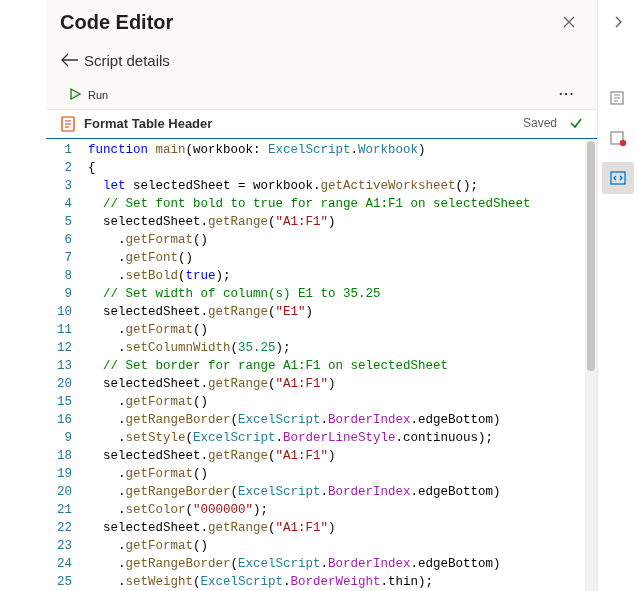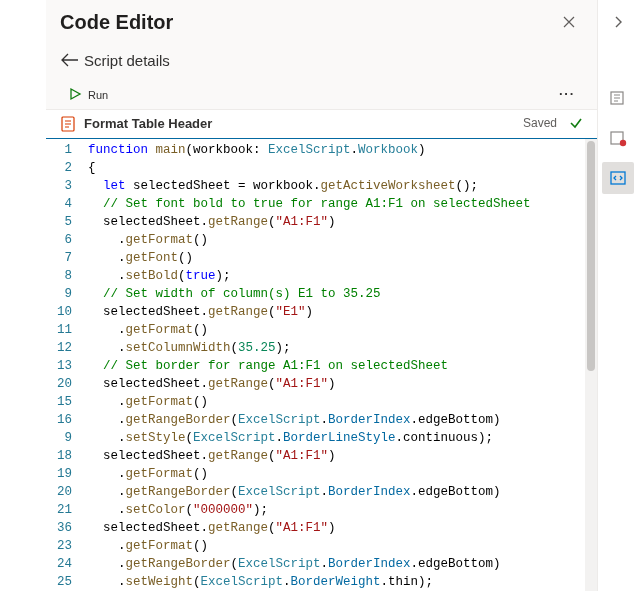--- a/index.html
+++ b/index.html
@@ -33,21 +33,21 @@
 .gutter .ln { height: 18px; }
 .code-area { flex: 1; padding: 2px 0 2px 8px; white-space: pre; overflow: hidden; color: #000; }
 .code-line { height: 18px; }
 .tok-kw { color: #0000ff; }
 .tok-fn { color: #795e26; }
 .tok-type { color: #267f99; }
 .tok-str { color: #a31515; }
 .tok-num { color: #098658; }
 .tok-com { color: #008000; }
 .tok-bool { color: #0000ff; }
-.tok-prop { color: #0369a1; }
+.tok-prop { color: #a21caf; }
 
 .scrollbar-v { position: absolute; right: 0; top: 0; bottom: 0; width: 12px; background: #f3f2f1; }
 .scrollbar-thumb { position: absolute; right: 2px; top: 2px; width: 8px; height: 230px; background: #c8c6c4; border-radius: 4px; }
 
 svg { display: block; }
 </style>
 </head>
 <body>
 
 <div class="main-pane">
@@ -121,21 +121,21 @@
         <div class="ln">12</div>
         <div class="ln">13</div>
         <div class="ln">20</div>
         <div class="ln">15</div>
         <div class="ln">16</div>
         <div class="ln">9</div>
         <div class="ln">18</div>
         <div class="ln">19</div>
         <div class="ln">20</div>
         <div class="ln">21</div>
-        <div class="ln">36</div>
+        <div class="ln">22</div>
         <div class="ln">23</div>
         <div class="ln">24</div>
         <div class="ln">25</div>
       </div>
     <div class="code-area" id="code"><div class="code-line"><span class="tok-kw">function</span><span></span><span class="tok-fn"> main</span><span>(workbook</span><span>: </span><span class="tok-type">ExcelScript</span><span>.</span><span class="tok-type">Workbook</span><span>)</span></div><div class="code-line"><span>{</span></div><div class="code-line"><span>  </span><span class="tok-kw">let</span><span> selectedSheet = workbook.</span><span class="tok-fn">getActiveWorksheet</span><span>();</span></div><div class="code-line"><span>  </span><span class="tok-com">// Set font bold to true for range A1:F1 on selectedSheet</span></div><div class="code-line"><span>  selectedSheet.</span><span class="tok-fn">getRange</span><span>(</span><span class="tok-str">"A1:F1"</span><span>)</span></div><div class="code-line"><span>    .</span><span class="tok-fn">getFormat</span><span>()</span></div><div class="code-line"><span>    .</span><span class="tok-fn">getFont</span><span>()</span></div><div class="code-line"><span>    .</span><span class="tok-fn">setBold</span><span>(</span><span class="tok-bool">true</span><span>);</span></div><div class="code-line"><span>  </span><span class="tok-com">// Set width of column(s) E1 to 35.25</span></div><div class="code-line"><span>  selectedSheet.</span><span class="tok-fn">getRange</span><span>(</span><span class="tok-str">"E1"</span><span>)</span></div><div class="code-line"><span>    .</span><span class="tok-fn">getFormat</span><span>()</span></div><div class="code-line"><span>    .</span><span class="tok-fn">setColumnWidth</span><span>(</span><span class="tok-num">35.25</span><span>);</span></div><div class="code-line"><span>  </span><span class="tok-com">// Set border for range A1:F1 on selectedSheet</span></div><div class="code-line"><span>  selectedSheet.</span><span class="tok-fn">getRange</span><span>(</span><span class="tok-str">"A1:F1"</span><span>)</span></div><div class="code-line"><span>    .</span><span class="tok-fn">getFormat</span><span>()</span></div><div class="code-line"><span>    .</span><span class="tok-fn">getRangeBorder</span><span>(</span><span class="tok-type">ExcelScript</span><span>.</span><span class="tok-prop">BorderIndex</span><span>.edgeBottom)</span></div><div class="code-line"><span>    .</span><span class="tok-fn">setStyle</span><span>(</span><span class="tok-type">ExcelScript</span><span>.</span><span class="tok-prop">BorderLineStyle</span><span>.continuous);</span></div><div class="code-line"><span>  selectedSheet.</span><span class="tok-fn">getRange</span><span>(</span><span class="tok-str">"A1:F1"</span><span>)</span></div><div class="code-line"><span>    .</span><span class="tok-fn">getFormat</span><span>()</span></div><div class="code-line"><span>    .</span><span class="tok-fn">getRangeBorder</span><span>(</span><span class="tok-type">ExcelScript</span><span>.</span><span class="tok-prop">BorderIndex</span><span>.edgeBottom)</span></div><div class="code-line"><span>    .</span><span class="tok-fn">setColor</span><span>(</span><span class="tok-str">"000000"</span><span>);</span></div><div class="code-line"><span>  selectedSheet.</span><span class="tok-fn">getRange</span><span>(</span><span class="tok-str">"A1:F1"</span><span>)</span></div><div class="code-line"><span>    .</span><span class="tok-fn">getFormat</span><span>()</span></div><div class="code-line"><span>    .</span><span class="tok-fn">getRangeBorder</span><span>(</span><span class="tok-type">ExcelScript</span><span>.</span><span class="tok-prop">BorderIndex</span><span>.edgeBottom)</span></div><div class="code-line"><span>    .</span><span class="tok-fn">setWeight</span><span>(</span><span class="tok-type">ExcelScript</span><span>.</span><span class="tok-prop">BorderWeight</span><span>.thin);</span></div></div>
     <div class="scrollbar-v">
       <div class="scrollbar-thumb"></div>
     </div>
   </div>
 

